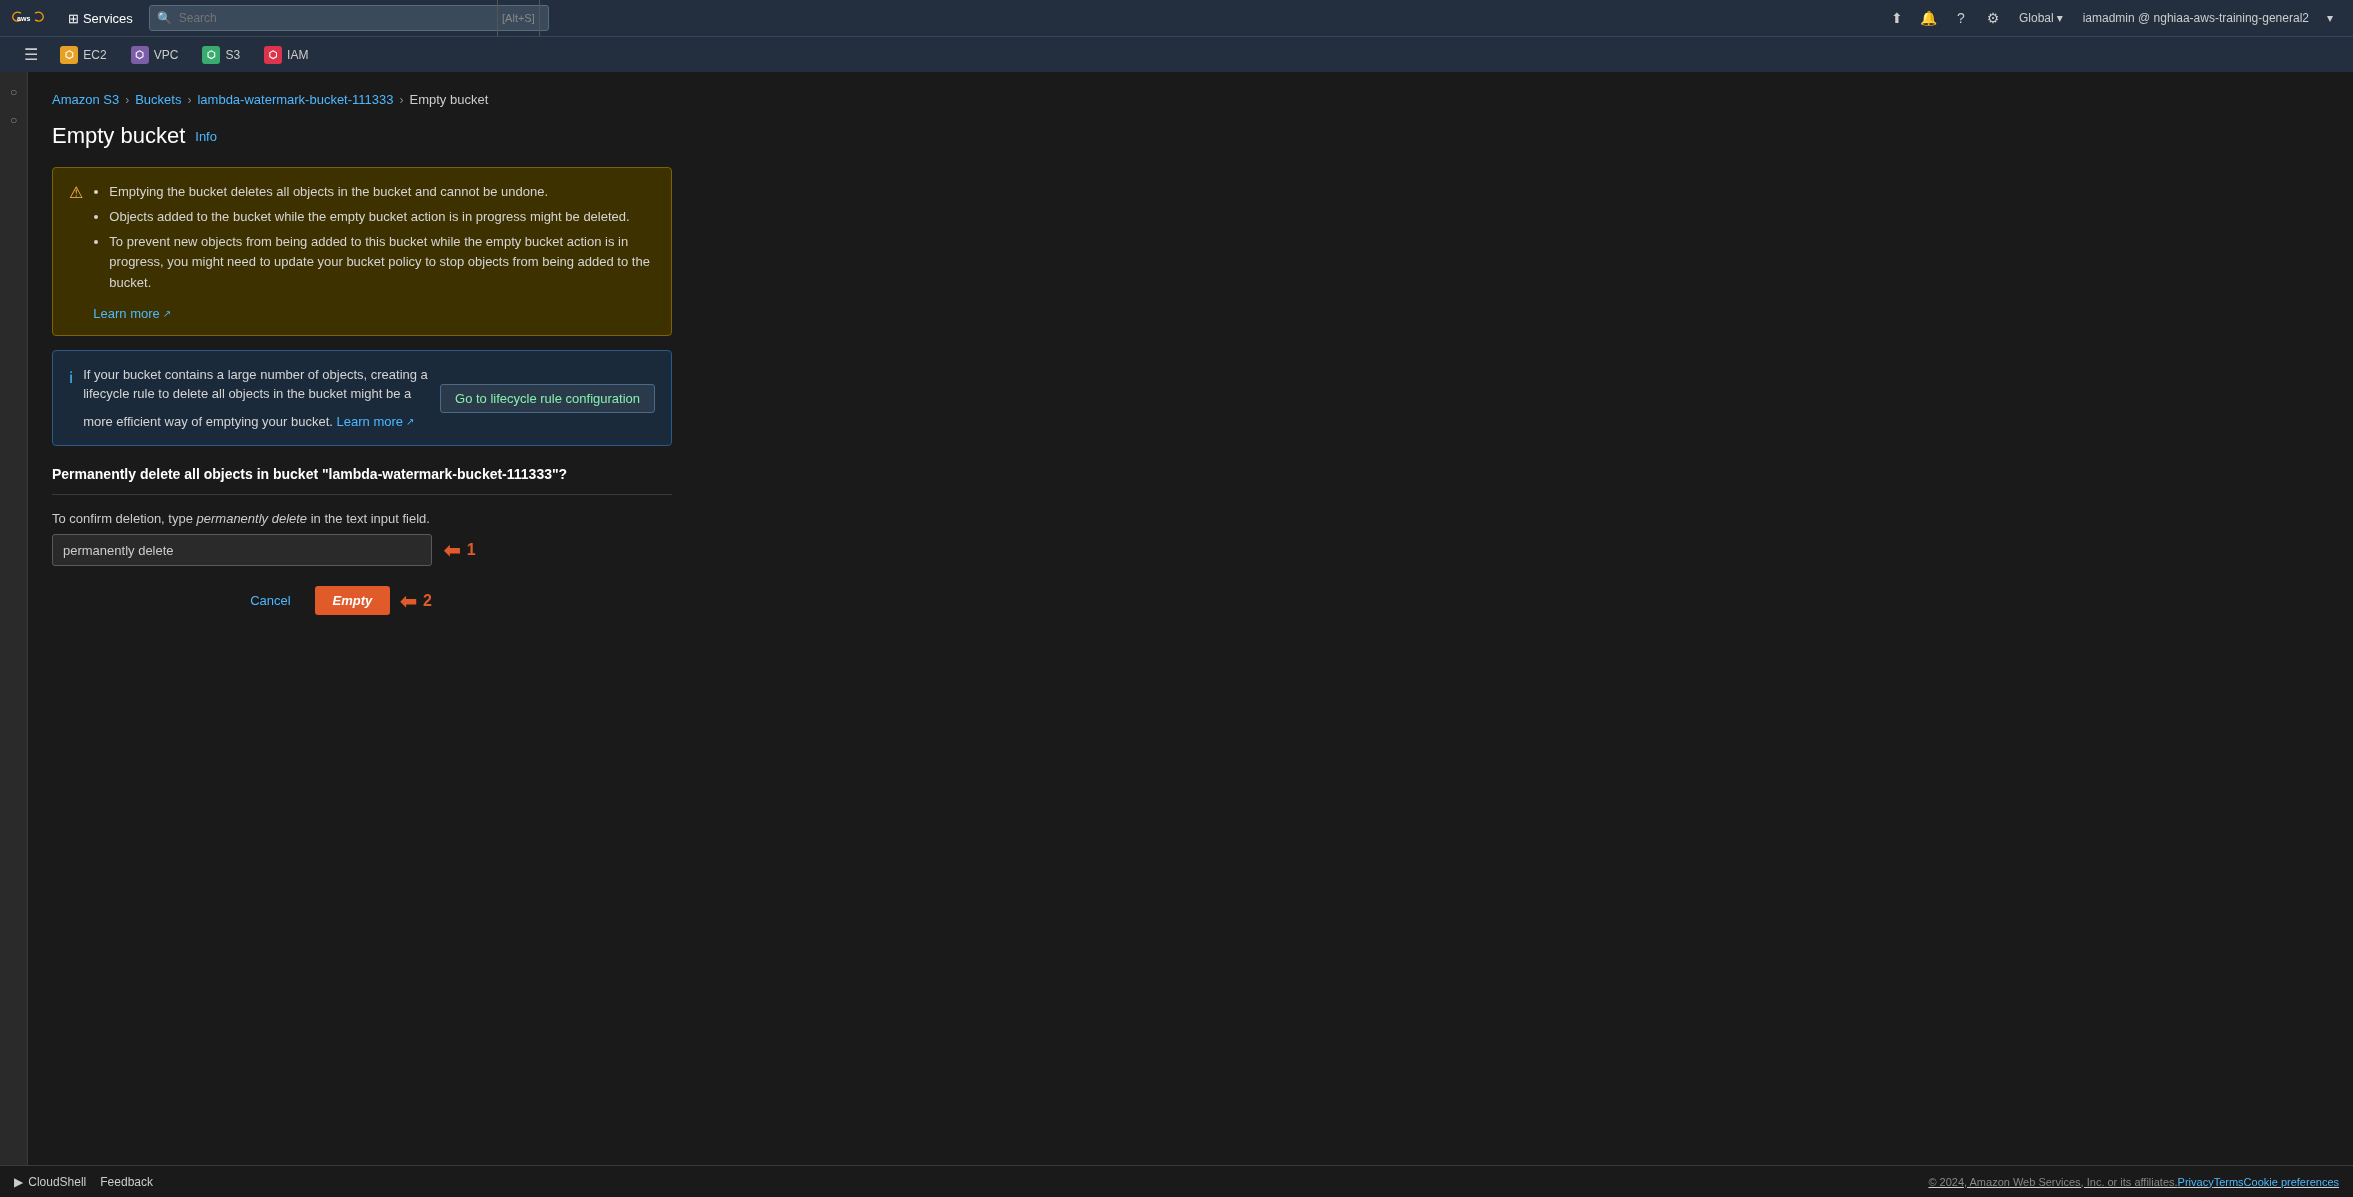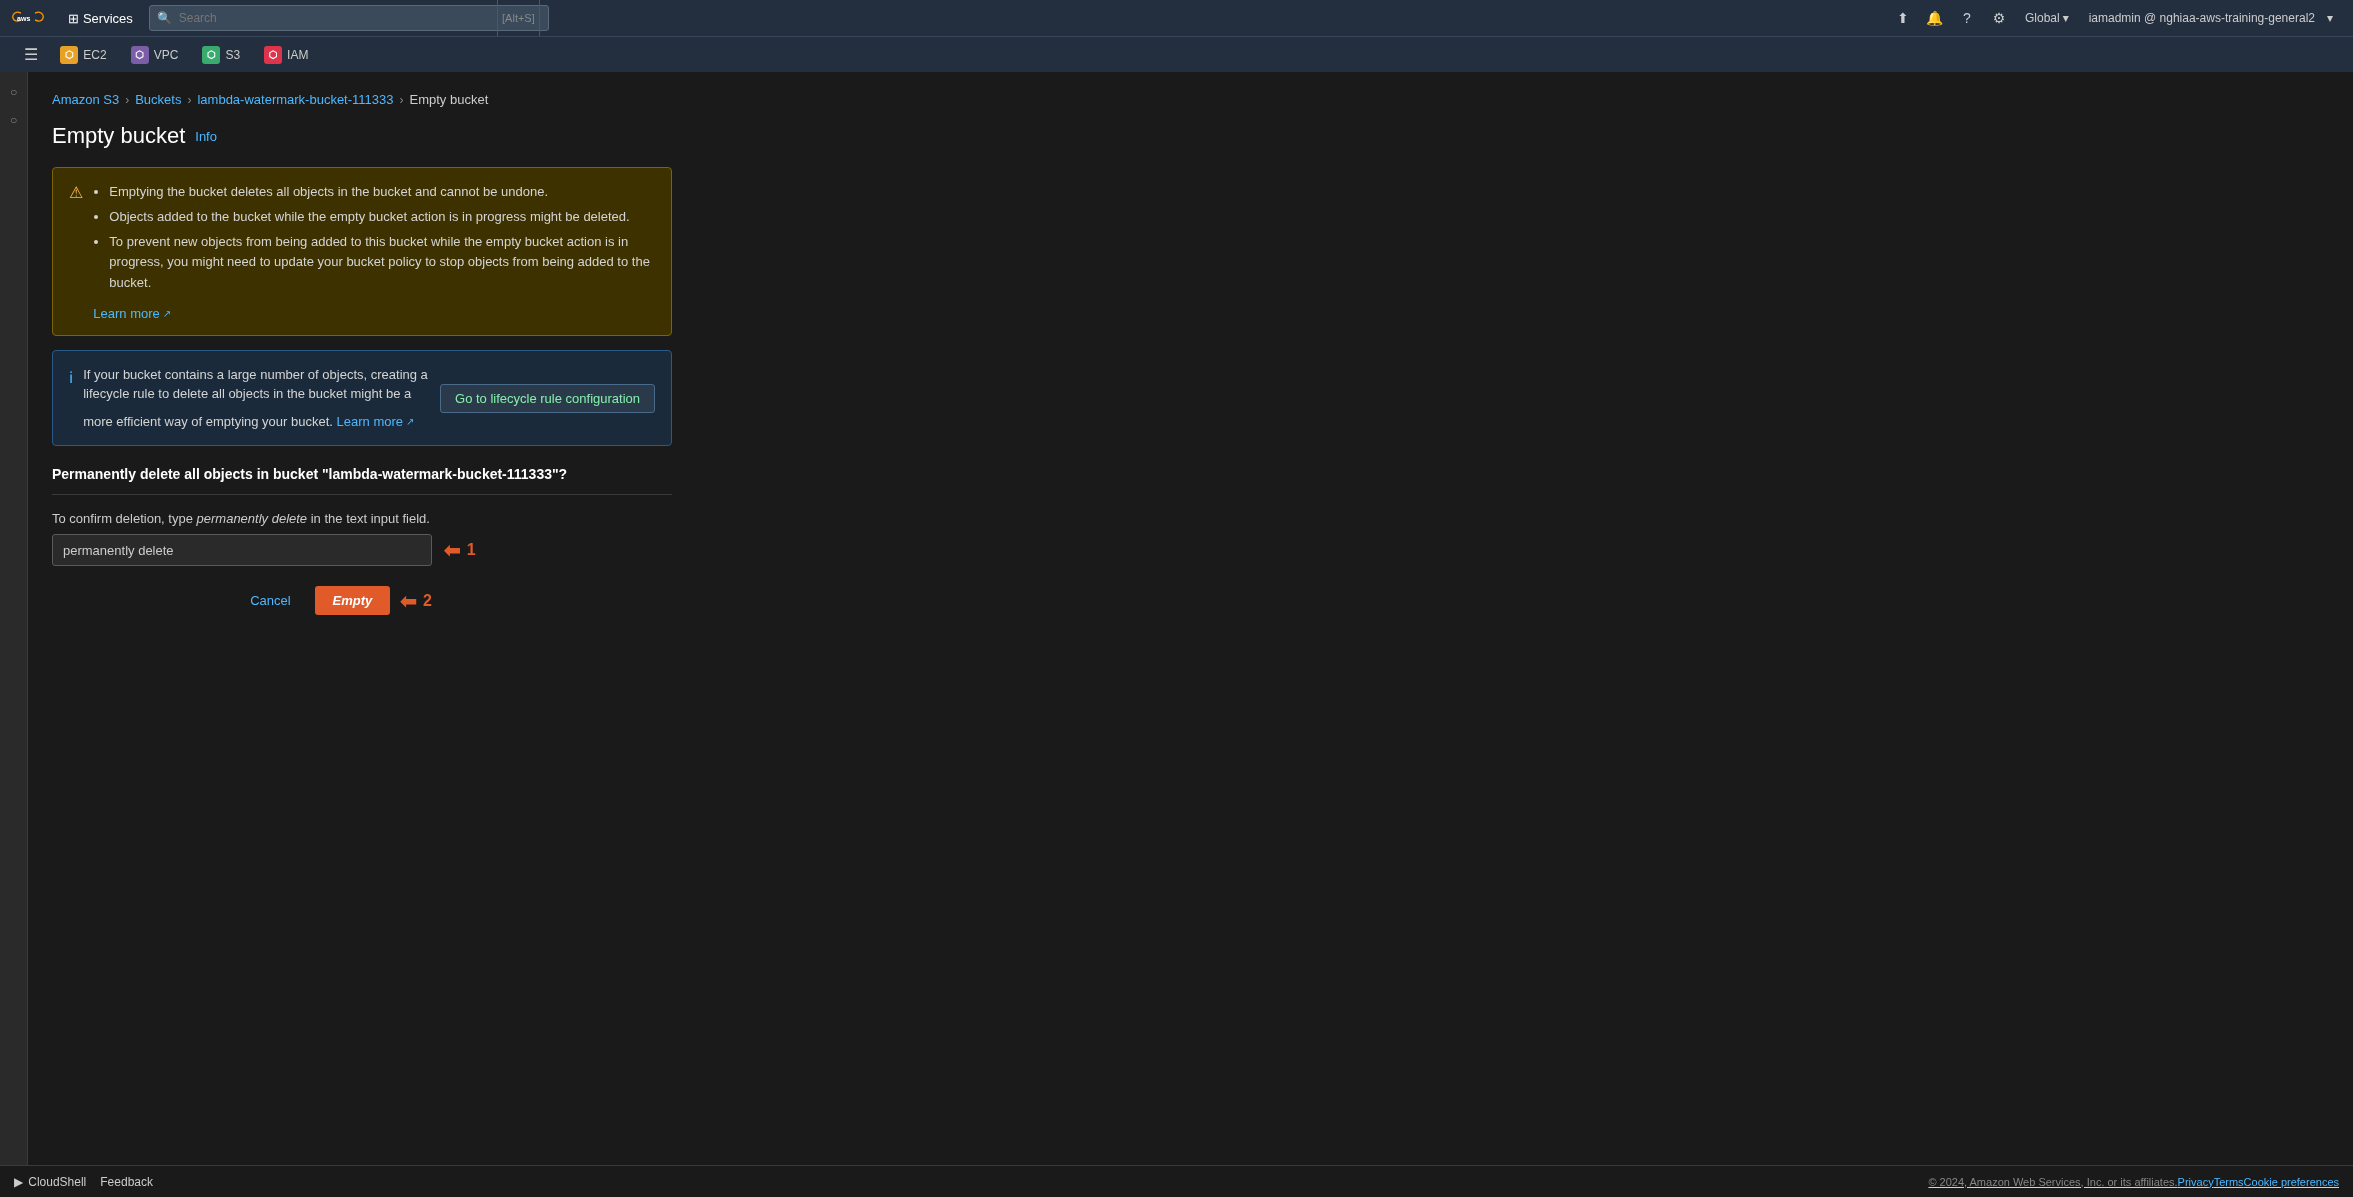--- a/index.html
+++ b/index.html
@@ -100,21 +100,21 @@
       align-items: center;
       gap: 3px;
     }
     .user-info {
       color: #ccc;
       font-size: 12px;
       padding: 4px 8px;
       cursor: pointer;
       display: flex;
       align-items: center;
-      gap: 12px;
+      gap: 18px;
       white-space: nowrap;
     }
 
     
     .service-bar {
       background: #232f3e;
       border-top: 1px solid #37475a;
       height: 36px;
       display: flex;
       align-items: center;

